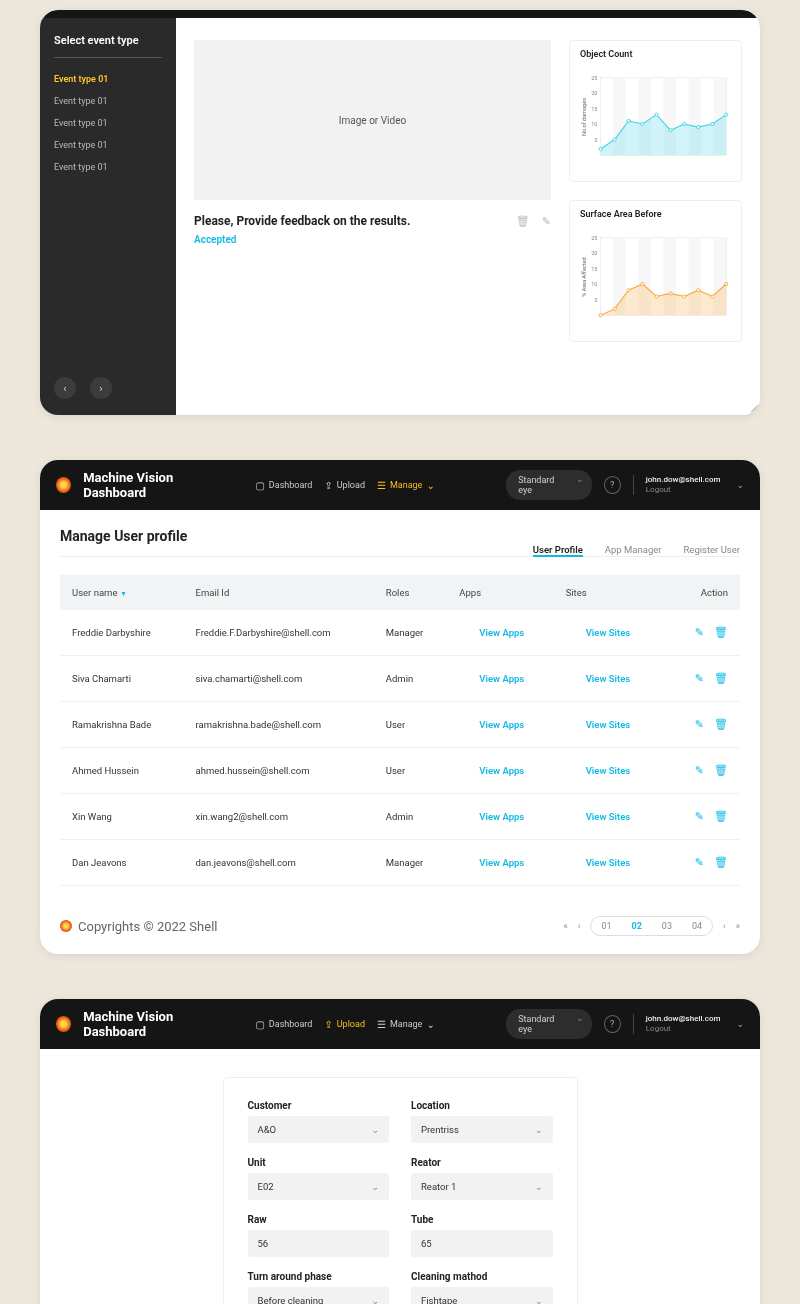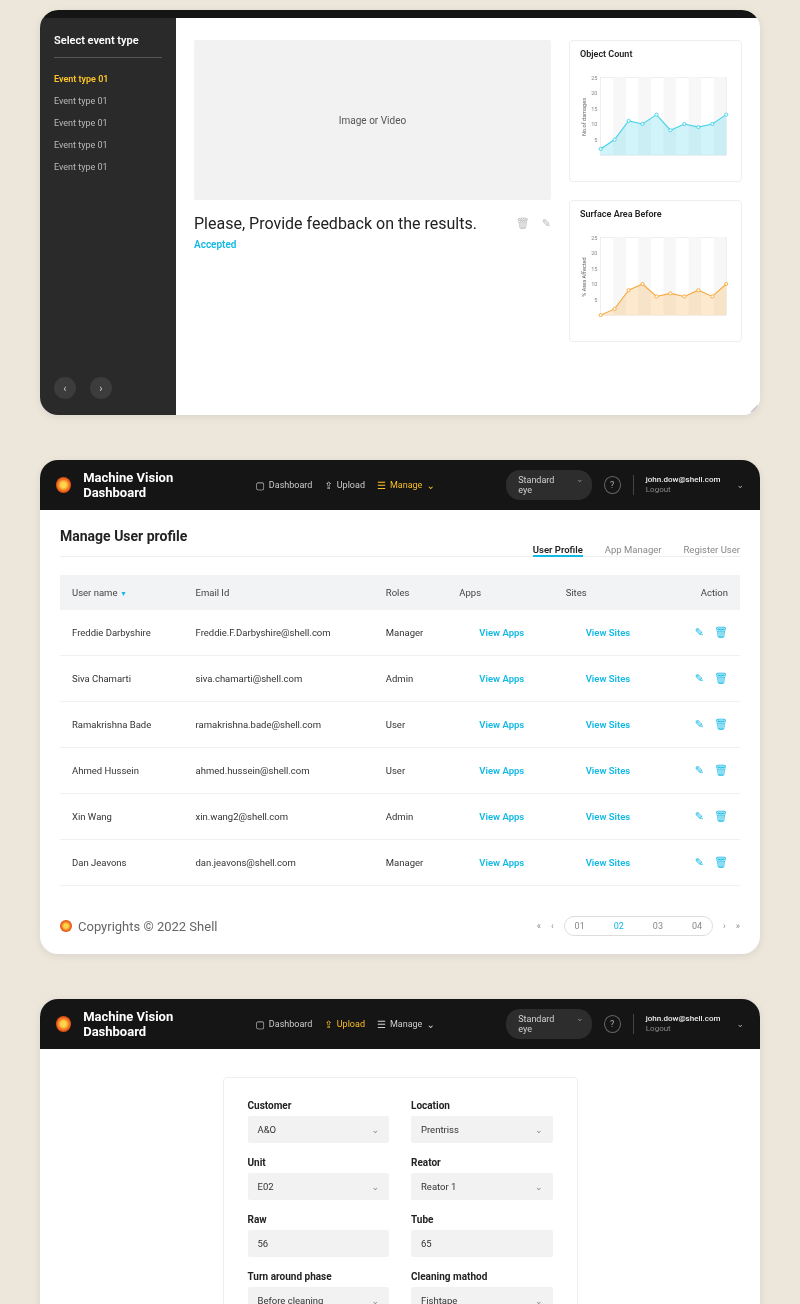--- a/index.html
+++ b/index.html
@@ -14,21 +14,21 @@
   .sidebar-title { font-size:11px; font-weight:600; margin-bottom:10px; color:#fff;}
   .sidebar-divider { border:none; border-top:1px solid #555; margin-bottom:10px;}
   .event-item { font-size:9px; color:#b9b9b9; padding:6px 0; cursor:pointer;}
   .event-item.active { color:#ffc629; font-weight:600;}
   .sidebar-arrows { margin-top:auto; display:flex; gap:14px;}
   .arrow-btn { width:22px; height:22px; border-radius:50%; background:#3c3c3c; display:flex; align-items:center; justify-content:center; color:#ccc; font-size:11px; cursor:pointer; border:none;}
   .card1-main { flex:1; padding:22px 18px; display:flex; gap:18px; background:#fff;}
   .preview-col { flex:1.35; display:flex; flex-direction:column;}
   .preview-box { background:#f2f2f2; height:160px; display:flex; align-items:center; justify-content:center; font-size:10px; color:#555; border-radius:2px;}
   .feedback-row { display:flex; align-items:center; margin-top:14px;}
-  .feedback-text { font-size:16px; font-weight:400; color:#222;}
+  .feedback-text { font-size:12px; font-weight:700; color:#222;}
   .feedback-icons { margin-left:auto; display:flex; gap:12px; color:#bbb; font-size:11px;}
   .feedback-icons span { cursor:pointer;}
   .accepted { font-size:10px; color:#12b9e5; font-weight:600; margin-top:6px;}
   .charts-col { width:173px; display:flex; flex-direction:column; gap:18px;}
   .chart-box { border:1px solid #eee; border-radius:4px; padding:8px 10px 6px 10px;}
   .chart-title { font-size:9px; font-weight:600; color:#222; margin-bottom:4px;}
   .chart-svg { width:100%; height:108px;}
   .resize-icon{position:absolute; right:2px; bottom:2px; font-size:10px; color:#bbb;}
 
   
@@ -42,42 +42,42 @@
   .select-pill { background:#2d2d2d; border-radius:14px; padding:5px 24px 5px 12px; font-size:9px; color:#d0d0d0; position:relative; cursor:pointer;}
   .select-pill::after{content:"⌄"; position:absolute; right:8px; top:4px; font-size:9px; color:#888;}
   .help-circle { width:18px; height:18px; border:1px solid #666; border-radius:50%; display:flex; align-items:center; justify-content:center; font-size:9px; color:#aaa; cursor:pointer;}
   .hdr-sep{width:1px; height:20px; background:#444;}
   .user-block { display:flex; flex-direction:column; font-size:8px; line-height:1.2;}
   .user-email{color:#eee; font-weight:500;}
   .user-logout{color:#888; cursor:pointer;}
   .caret-down{font-size:9px; color:#aaa; margin-left:4px;}
 
   .page-body { padding:18px 20px;}
-  .page-head { display:flex; align-items:flex-start; border-bottom:1px solid #eee; padding-bottom:12px;flex-direction:column;}
+  .page-head { display:flex; align-items:flex-end; border-bottom:1px solid #eee; padding-bottom:12px;}
   .page-title { font-size:14px; font-weight:700; color:#222;}
   .tabs { margin-left:auto; display:flex; gap:22px;}
   .tab { font-size:9.5px; color:#888; cursor:pointer; border-bottom:2px solid transparent; margin-bottom:-13px;}
   .tab.active { color:#222; font-weight:600; border-bottom-color:#12b9e5;}
 
   .table { width:100%; border-collapse:collapse; margin-top:18px;}
   .table thead th { background:#f1f3f5; font-size:9.5px; font-weight:400; color:#444; text-align:left; padding:12px 12px;}
   .table thead th:last-child{text-align:right;}
   .table tbody td { font-size:9.5px; color:#333; padding:16px 12px; border-bottom:1px solid #f0f0f0;}
   .link { color:#12b9e5; font-weight:600; cursor:pointer;margin-left:20px;}
   .action-cell { text-align:right;}
   .action-cell span { color:#12b9e5; margin-left:10px; cursor:pointer; font-size:11px;}
   .filter-icon{color:#12b9e5; font-size:8px; margin-left:4px;}
 
   .footer { display:flex; align-items:center; padding:12px 20px 18px 20px;}
   .footer-logo { width:12px; height:12px; border-radius:50%; background:radial-gradient(circle,#fdd44b 25%,#f26a1b 55%,#c63a0d 80%); margin-right:6px;}
   .copyright { font-size:13px; color:#666;}
   .pager { margin-left:auto; display:flex; align-items:center; gap:10px; font-size:9px; color:#888;}
-  .pager-nums { border:1px solid #ddd; border-radius:12px; padding:4px 10px; display:flex; gap:29px;}
+  .pager-nums { border:1px solid #ddd; border-radius:12px; padding:4px 10px; display:flex; gap:20px;}
   .pager-nums span{cursor:pointer;}
-  .pager-nums .active{color:#12b9e5; font-weight:400;}
+  .pager-nums .active{color:#12b9e5; font-weight:700;}
   .pager .pg{cursor:pointer;}
 
   
   .card3-body { padding:28px 0 0 0; display:flex; justify-content:center;}
   .form-card { width:355px; border:1px solid #eee; border-radius:4px; padding:22px 24px;}
   .form-grid { display:grid; grid-template-columns:1fr 1fr; gap:14px 22px;}
   .form-field label { display:block; font-size:10px; font-weight:700; color:#222; margin-bottom:5px;}
   .form-control { width:100%; background:#f2f2f2; border:none; border-radius:2px; padding:8px 10px; font-size:9.5px; color:#333; position:relative;}
   .sel{display:flex; align-items:center; justify-content:space-between;}
   .sel::after{content:"⌄"; font-size:9px; color:#888;}

